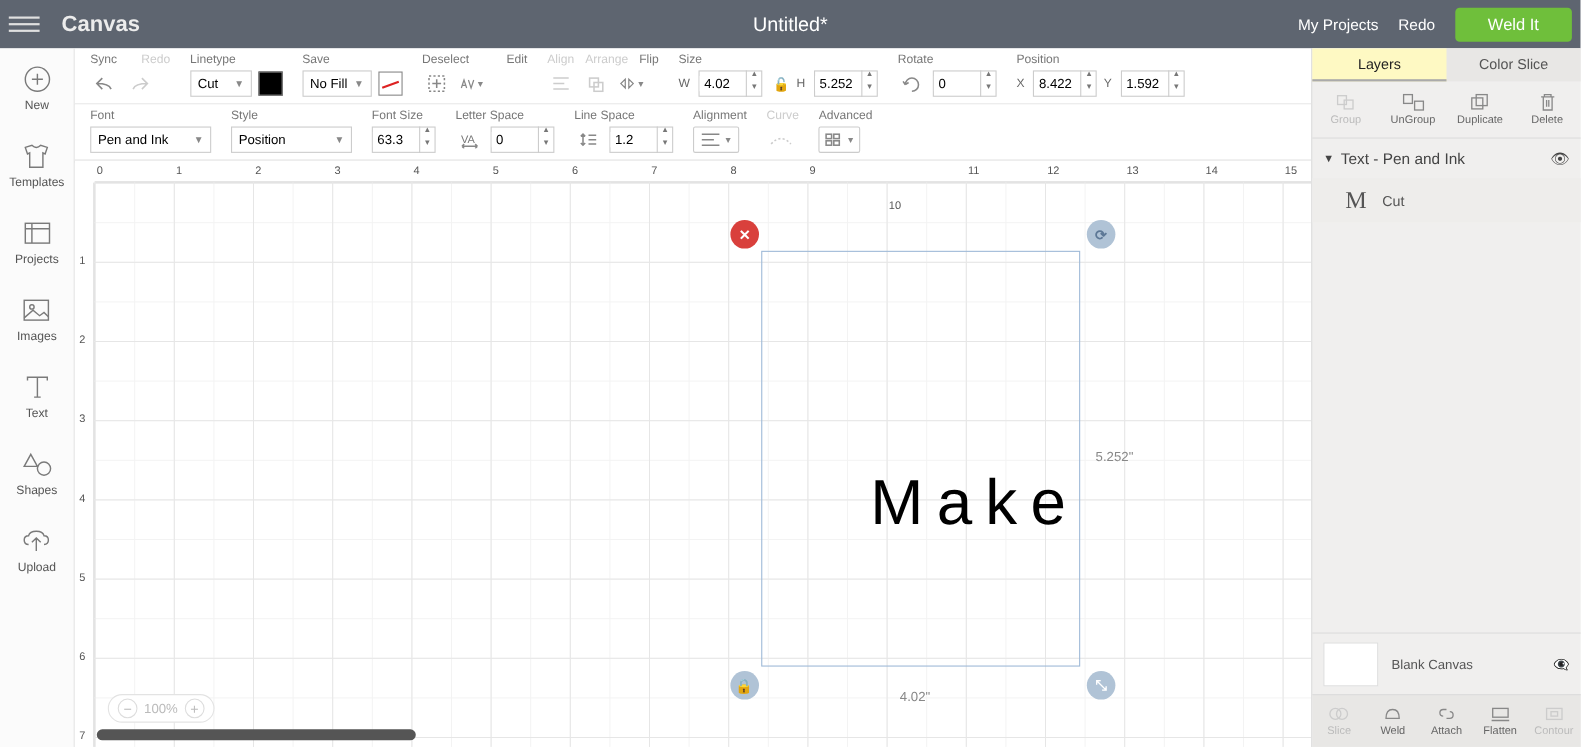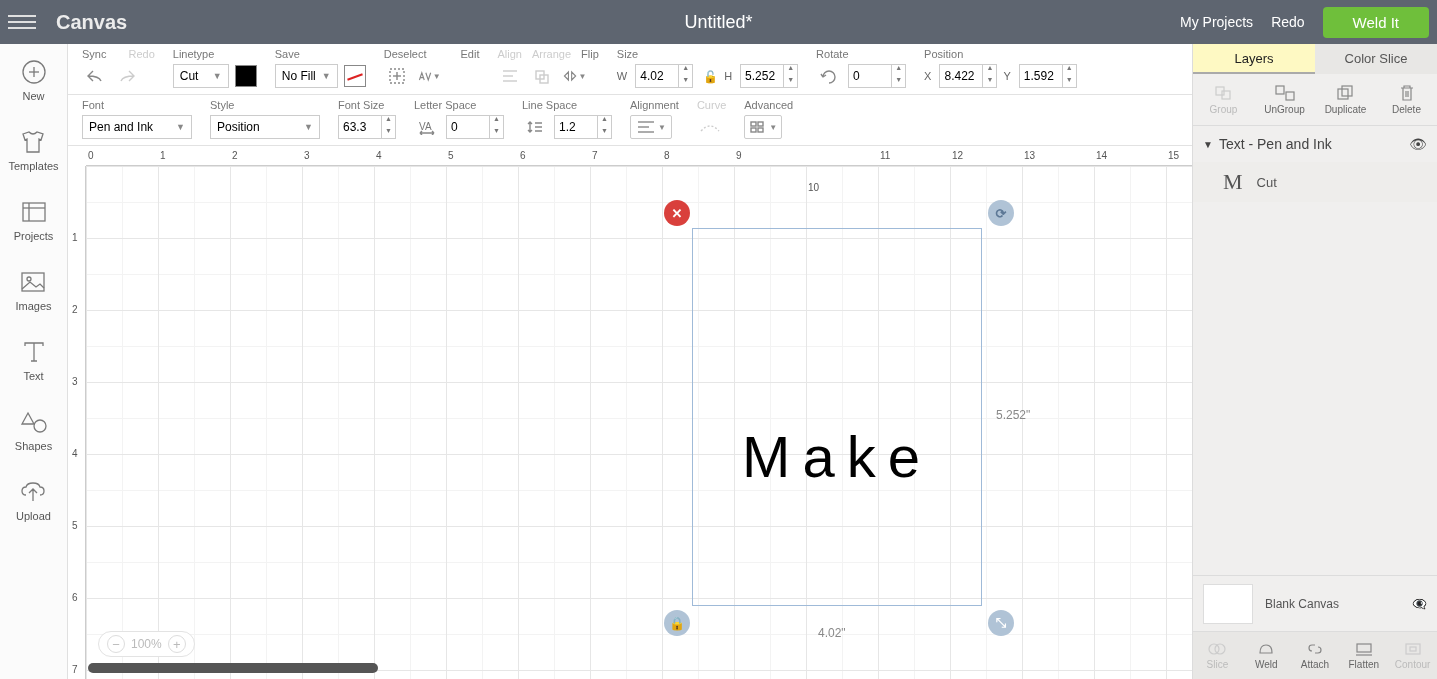--- a/index.html
+++ b/index.html
@@ -443,21 +443,21 @@
       <div class="rtick" style="top: 210px; left: 4px;">3</div>
       <div class="rtick" style="top: 282px; left: 4px;">4</div>
       <div class="rtick" style="top: 354px; left: 4px;">5</div>
       <div class="rtick" style="top: 426px; left: 4px;">6</div>
       <div class="rtick" style="top: 498px; left: 4px;">7</div>
     </div>
   <div class="grid"></div>
 
   <div class="sel-box" style="left:624px; top:80px; width:290px; height:378px;">
     <div class="canvas-text" style="left:0;right:0;top:10px;">
-      <div style="text-align:center">Make</div>
+      <div style="text-align:right">Make</div>
       <div style="text-align:center">Today</div>
       
     </div>
   </div>
   <div class="handle h-close" style="left:596px; top:52px;">✕</div>
   <div class="handle h-rotate" style="left:920px; top:52px;">⟳</div>
   <div class="handle h-lock" style="left:596px; top:462px;">🔒</div>
   <div class="handle h-size" style="left:920px; top:462px;">⤡</div>
   <div class="dim-label" style="left:928px; top:260px;">5.252"</div>
   <div class="dim-label" style="left:750px; top:478px;">4.02"</div>

